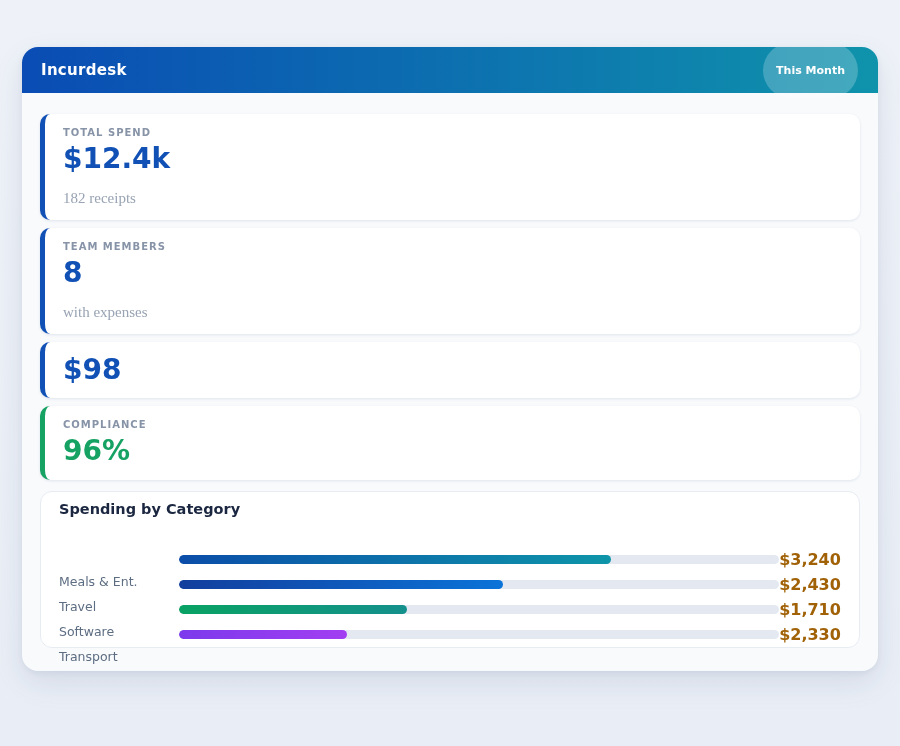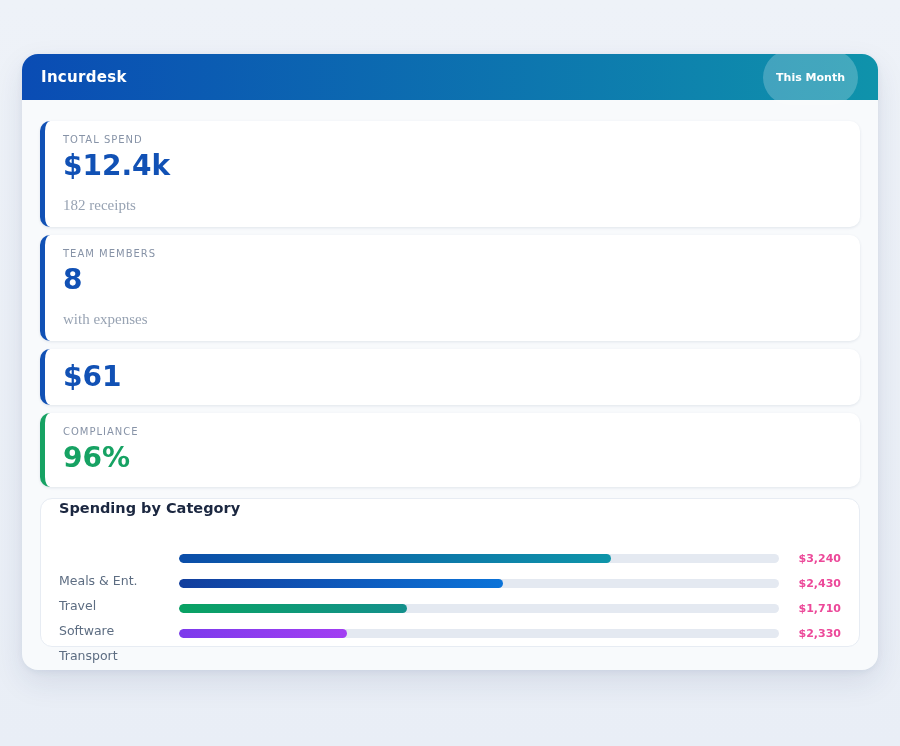--- a/index.html
+++ b/index.html
@@ -4,21 +4,21 @@
 <style>
   * { margin: 0; padding: 0; box-sizing: border-box; }
   html, body { width: 900px; height: 746px; }
   body {
     font-family: "DejaVu Sans", "Liberation Sans", sans-serif;
     background: linear-gradient(180deg, #eef2f8 0%, #e9eef6 100%);
     overflow: hidden;
   }
   .panel {
     position: absolute;
-    left: 22px; top: 54px;
+    left: 22px; top: 47px;
     width: 856px;
     border-radius: 16px;
     background: #f8fafc;
     box-shadow: 0 12px 30px rgba(25, 50, 95, 0.10), 0 2px 6px rgba(25, 50, 95, 0.06);
     overflow: hidden;
   }
   .header {
     height: 46px;
     display: flex;
     align-items: center;
@@ -44,21 +44,21 @@
   .stat-card {
     background: #ffffff;
     border-radius: 10px;
     border-left: 5px solid #1151b5;
     box-shadow: 0 1px 3px rgba(20, 45, 90, 0.10);
     padding: 13px 18px 13px 18px;
     margin-bottom: 8px;
   }
   .stat-label {
     font-size: 10px;
-    font-weight: normal;
+    font-weight: bold;
     letter-spacing: 1px;
     text-transform: uppercase;
     color: #8793a7;
     margin-bottom: 6px;
   }
   .stat-value {
     font-size: 28px;
     font-weight: bold;
     color: #1151b5;
     line-height: 1.1;
@@ -68,21 +68,21 @@
     color: #98a3b3;
     margin-top: 15px;
     font-family: Liberation Serif, serif;
   }
   .stat-sub:empty { display: none; }
   .chart-card {
     background: #ffffff;
     border: 1px solid #e7ecf3;
     border-radius: 12px;
     margin-top: 11px;
-    padding: 1px 18px 17px;
+    padding: 9px 18px 17px;
   }
   .chart-title {
     font-size: 14.5px;
     font-weight: bold;
     color: #1b2740;
     margin-bottom: 13px;
   }
   .chart-row {
     display: grid;
     grid-template-columns: 120px 1fr 62px;
@@ -98,24 +98,24 @@
     height: 9px;
     background: #e4e9f1;
     border-radius: 5px;
     overflow: hidden;
   }
   .bar-fill {
     height: 100%;
     border-radius: 5px;
   }
   .cat-value {
-    font-size: 11px;
+    font-size: 16px;
     font-weight: bold;
-    color: #ec4899;
-    text-align: right;
+    color: #a16207;
+    text-align: center;
   }
 </style>
 </head>
 <body>
 
 <div class="panel">
 
   <div class="header" style="background: linear-gradient(90deg, rgb(10, 76, 180), rgb(15, 147, 171));">
     <span class="app-title">Incurdesk</span>
     <span class="badge">This Month</span>
@@ -129,21 +129,21 @@
       <div class="stat-sub">182 receipts</div>
     </div>
 
     <div class="stat-card" style="border-left-color: rgb(17, 81, 181);">
       <div class="stat-label">TEAM MEMBERS</div>
       <div class="stat-value" style="color: rgb(17, 81, 181);">8</div>
       <div class="stat-sub">with expenses</div>
     </div>
 
     <div class="stat-card" style="border-left-color: rgb(17, 81, 181);">
-      <div class="stat-value" style="color: rgb(17, 81, 181);">$61</div>
+      <div class="stat-value" style="color: rgb(17, 81, 181);">$98</div>
 
     </div>
 
     <div class="stat-card" style="border-left-color: rgb(22, 162, 99);">
       <div class="stat-label">COMPLIANCE</div>
       <div class="stat-value" style="color: rgb(22, 162, 99);">96%</div>
 
     </div>
 
     <div class="chart-card">

